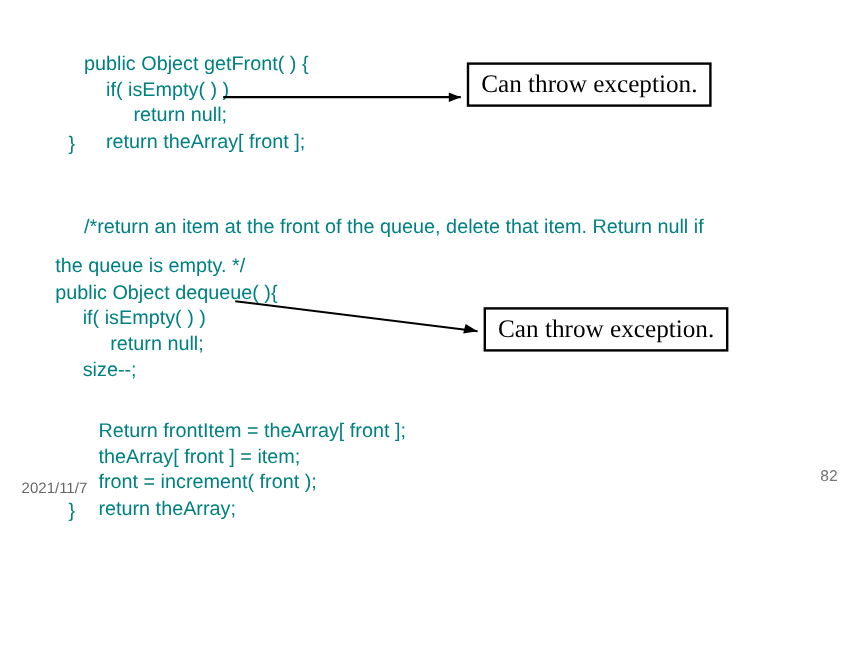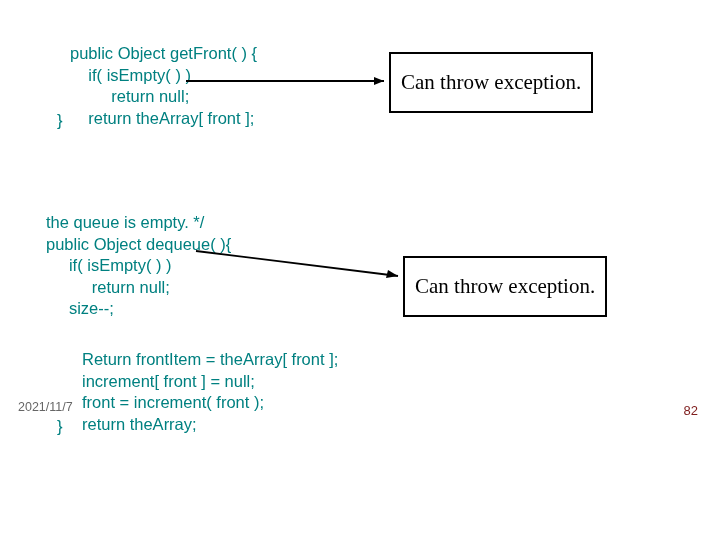--- a/index.html
+++ b/index.html
@@ -18,39 +18,39 @@
   }
   .code {
     color: #008080;
     font-size: 16.5px;
     line-height: 1.3;
     white-space: pre;
   }
   .box {
     position: absolute;
     border: 2px solid #000;
-    padding: 16px 10px;
+    padding: 4px 10px;
     font-family: "Times New Roman", Times, serif;
     font-size: 21px;
     color: #000;
     background: #fff;
   }
   .footer-date {
     position: absolute;
     left: 18px;
     bottom: 6px;
     font-size: 12.5px;
     color: #666666;
   }
   .footer-page {
     position: absolute;
     right: 22px;
-    bottom: 2px;
+    bottom: 16px;
     font-size: 13px;
-    color: #7f1d1d;
+    color: #737373;
   }
   svg.arrow {
     position: absolute;
     overflow: visible;
   }
 </style>
 </head>
 <body>
 
 <div class="slide">
@@ -65,40 +65,43 @@
 
   <div class="box" style="left:389px; top:52px;">
     <span>Can throw exception.</span>
   </div>
 
   <svg class="arrow" style="left:186px; top:78px; width:200px; height:14px;">
     <line x1="0" y1="3" x2="198" y2="3" stroke="#000" stroke-width="1.8"></line>
     <polygon points="198,3 188,-1 188,7" fill="#000"></polygon>
   </svg>
 
+  <div class="code" style="position:absolute; left:70px; top:158px;">
+<span>/*return an item at the front of the queue, delete that item. Return null if</span>
+</div>
   <div class="code" style="position:absolute; left:46px; top:191px;">
 <span>the queue is empty. */</span>
 <span>public Object dequeue( ){</span>
 <span>     if( isEmpty( ) )</span>
 <span>          return null;</span>
 <span>     size--;</span>
 </div>
 
   <div class="box" style="left:403px; top:256px;">
     <span>Can throw exception.</span>
   </div>
 
   <svg class="arrow" style="left:196px; top:248px; width:210px; height:40px;">
     <line x1="0" y1="3" x2="202" y2="28" stroke="#000" stroke-width="1.8"></line>
     <polygon points="202,28 192,22 190,30" fill="#000"></polygon>
   </svg>
 
   <div class="code" style="position:absolute; left:82px; top:328px;">
 <span>Return frontItem = theArray[ front ];</span>
-<span>increment[ front ] = null;</span>
+<span>theArray[ front ] = item;</span>
 <span>front = increment( front );</span>
 <span>return theArray;</span>
 </div>
   <div class="code" style="position:absolute; left:57px; top:416px;"><span>}</span></div>
 
   <div class="footer-date">2021/11/7</div>
   <div class="footer-page">82</div>
 
 </div>
 

